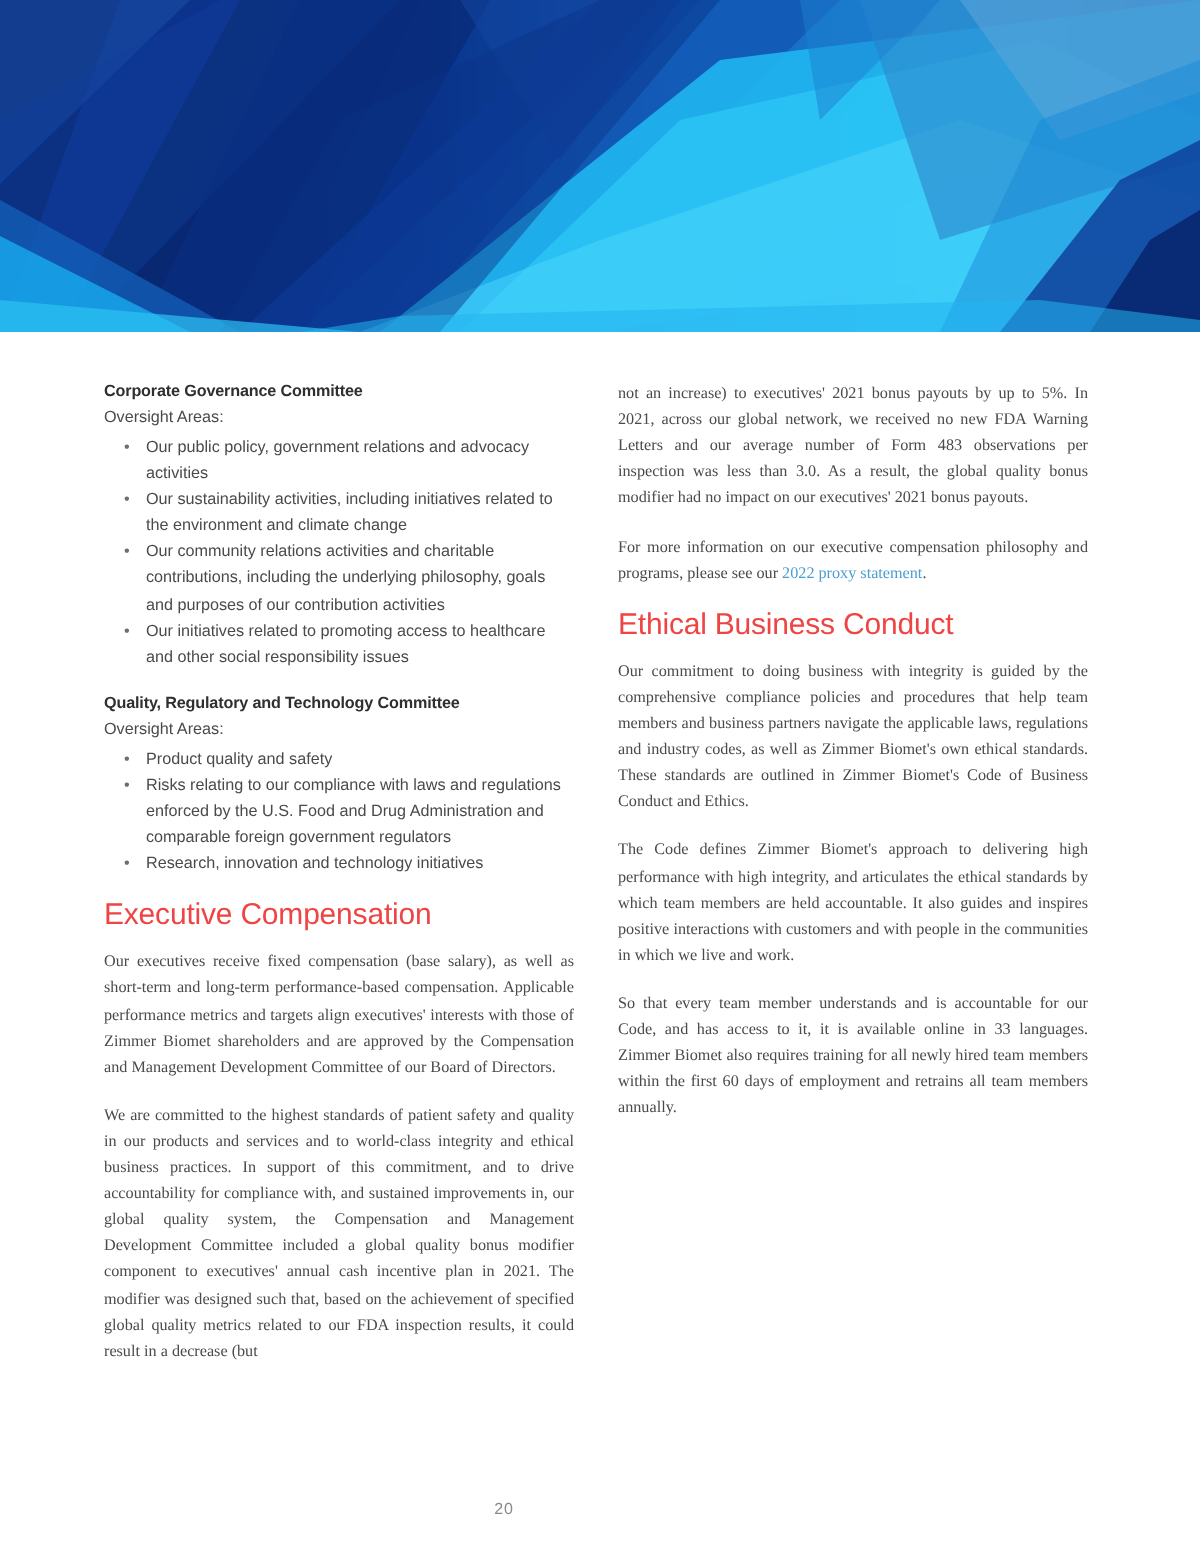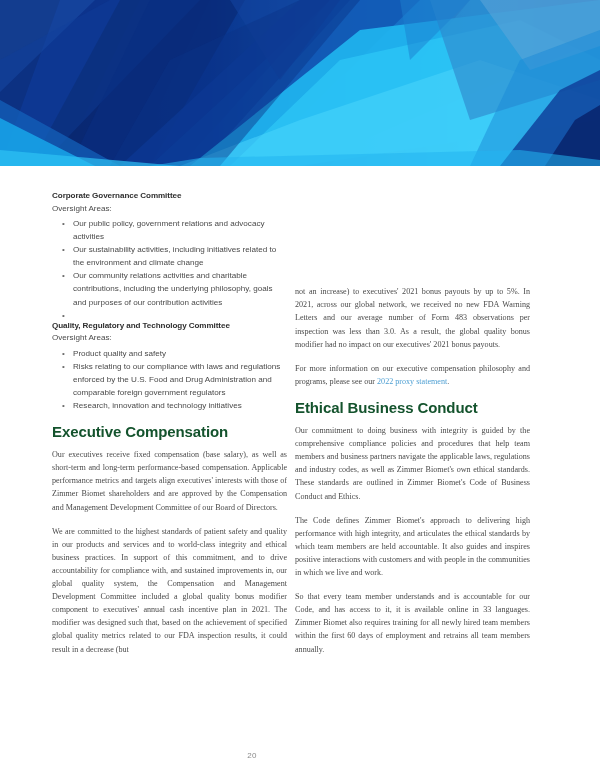--- a/index.html
+++ b/index.html
@@ -31,22 +31,22 @@
     position: absolute;
     top: 166px;
     left: 0;
     width: 600px;
     height: 610px;
     box-sizing: border-box;
     padding: 24px 50px 0 52px;
   }
   .columns {
     display: flex;
-    gap: 8px;
-    align-items: flex-end;
+    gap: 22px;
+    align-items: flex-start;
   }
   .col {
     width: 235px;
     flex: 0 0 235px;
   }
 
   
   .sub-head {
     font-size: 8.1px;
     font-weight: bold;
@@ -77,22 +77,22 @@
   ul.oversight li .bullet {
     position: absolute;
     left: 0;
     top: 0;
     color: #6d6d6d;
     font-size: 8.1px;
     line-height: 1.62;
   }
   h2.section {
     font-size: 15px;
-    font-weight: bold;
-    color: #14532d;
+    font-weight: normal;
+    color: #ef4444;
     line-height: 1.2;
     margin: 8px 0 7px 0;
     letter-spacing: -0.1px;
   }
   .col:first-child h2.section { margin-top: 9px; }
   p.body {
     font-size: 8.1px;
     line-height: 1.62;
     color: #4a4a4a;
     text-align: justify;
@@ -184,20 +184,21 @@
           <li>
             <span class="bullet">•</span>
             <span>Our sustainability activities, including initiatives related to the environment and climate change</span>
           </li>
           <li>
             <span class="bullet">•</span>
             <span>Our community relations activities and charitable contributions, including the underlying philosophy, goals and purposes of our contribution activities</span>
           </li>
           <li>
             <span class="bullet">•</span>
+            <span>Our initiatives related to promoting access to healthcare and other social responsibility issues</span>
           </li>
         </ul>
       </div>
 
       <div>
         <div class="sub-head">Quality, Regulatory and Technology Committee</div>
         <div class="lead-line">Oversight Areas:</div>
         <ul class="oversight">
           <li>
             <span class="bullet">•</span>

